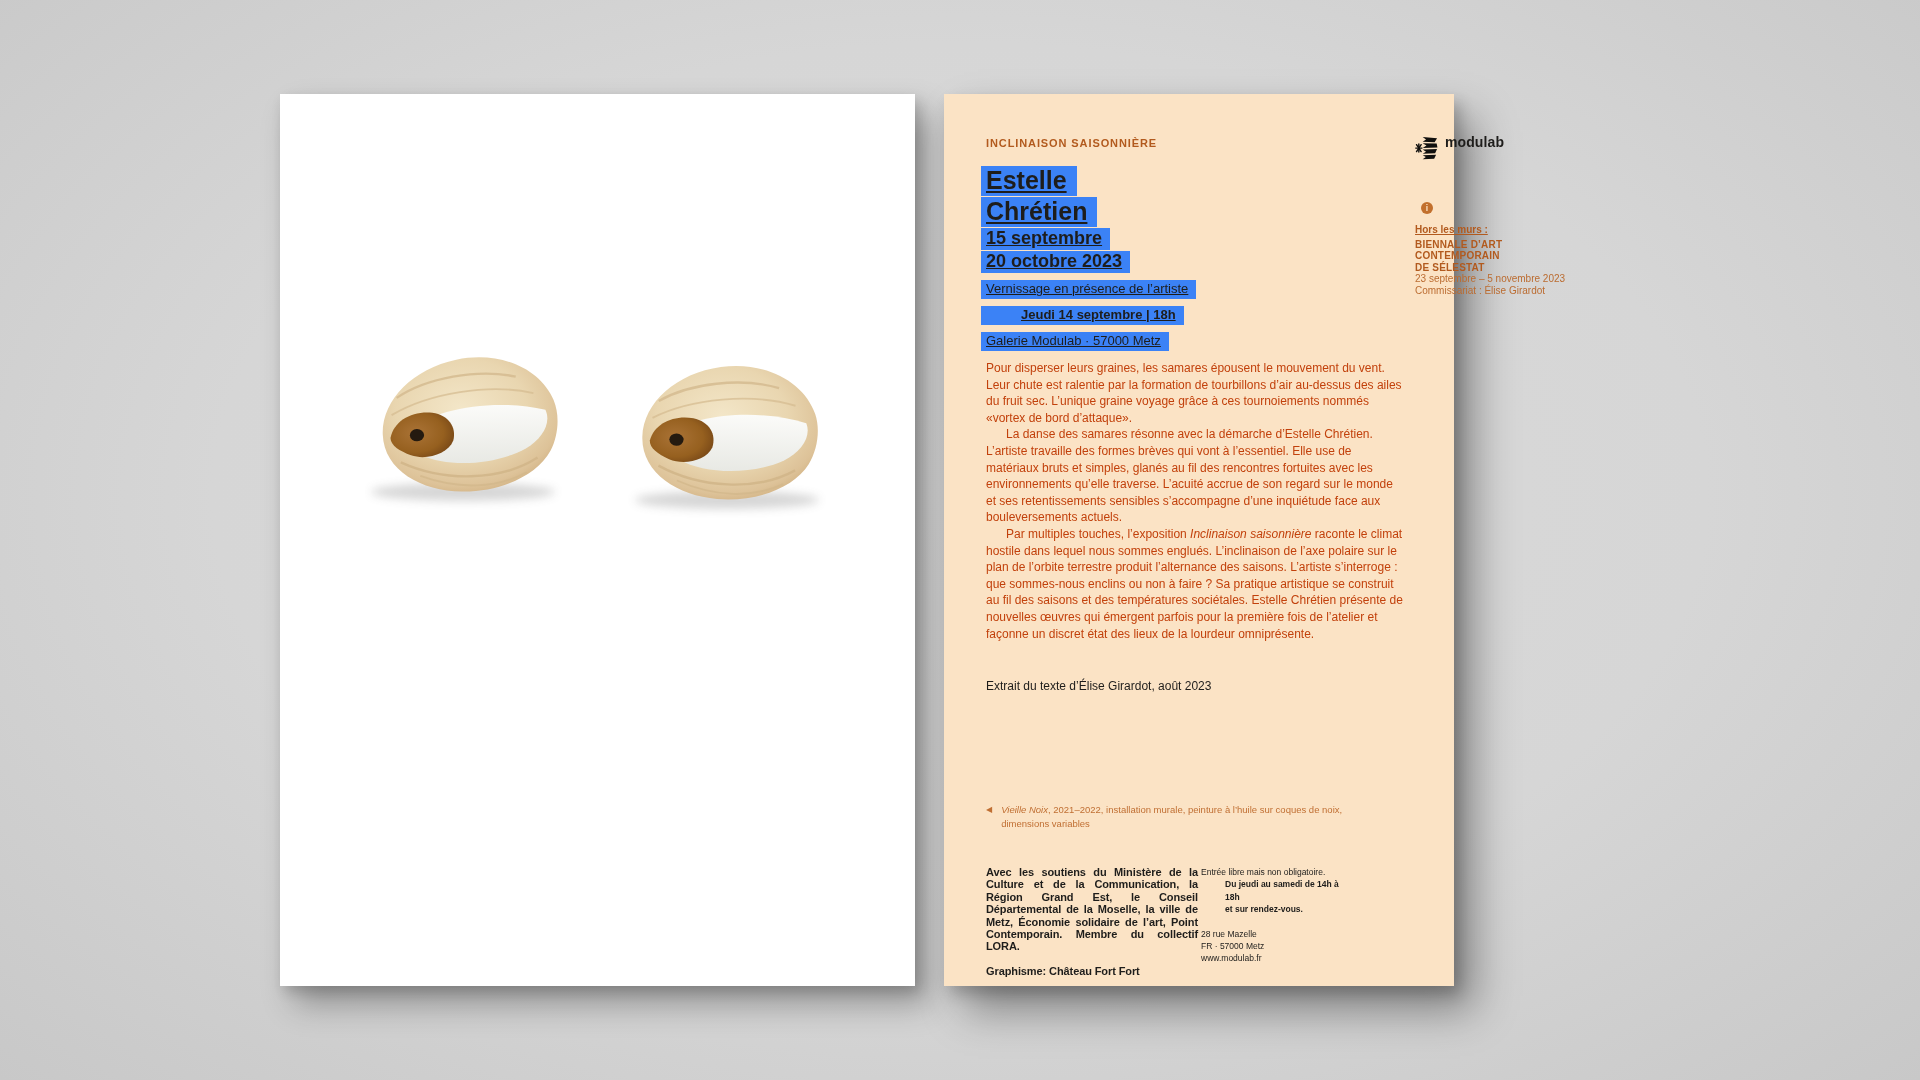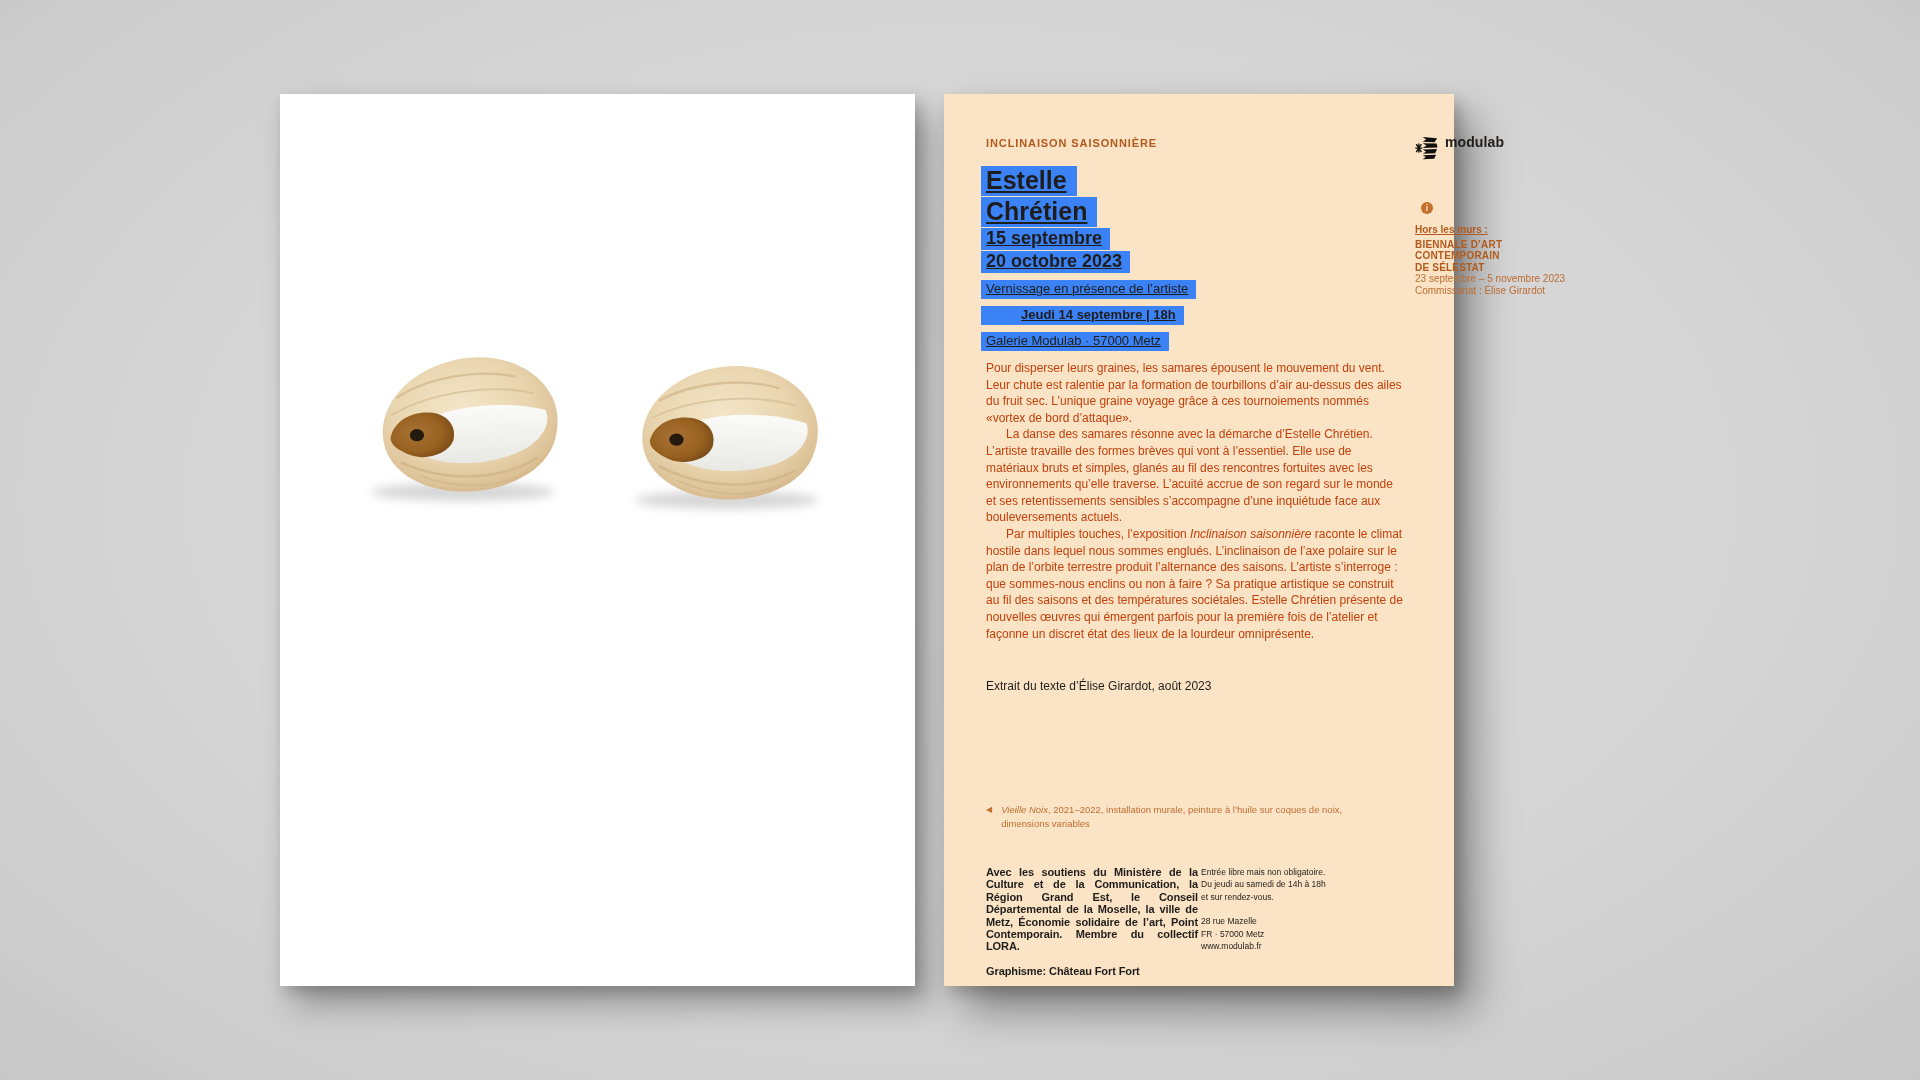--- a/index.html
+++ b/index.html
@@ -62,21 +62,21 @@
   .footer-left {
     position:absolute; left:42px; top:772px; width:212px;
     font-size:11px; line-height:12.4px; font-weight:bold; text-align:justify;
     letter-spacing:-0.1px;
   }
   .footer-left .design { margin-top:12px; text-align:left; }
   .footer-right {
     position:absolute; left:257px; top:772px; width:150px;
     font-size:8.5px; line-height:12.4px;
   }
-  .footer-right .bold { font-weight:normal; }
+  .footer-right .bold { font-weight:bold;margin-left:24px; }
   .footer-right .gap { height:12px; }
 
   .logo { position:absolute; left:471px; top:40px; display:flex; align-items:flex-start; }
   .logo-text { font-size:14px; font-weight:bold; margin-left:7px; letter-spacing:0.1px; }
 
   .info-dot {
     position:absolute; left:477px; top:108px; width:12px; height:12px;
     background:#c2702d; border-radius:50%;
     color:#fbe3c5; font-size:8.5px; font-weight:bold;
     display:flex; align-items:center; justify-content:center;

